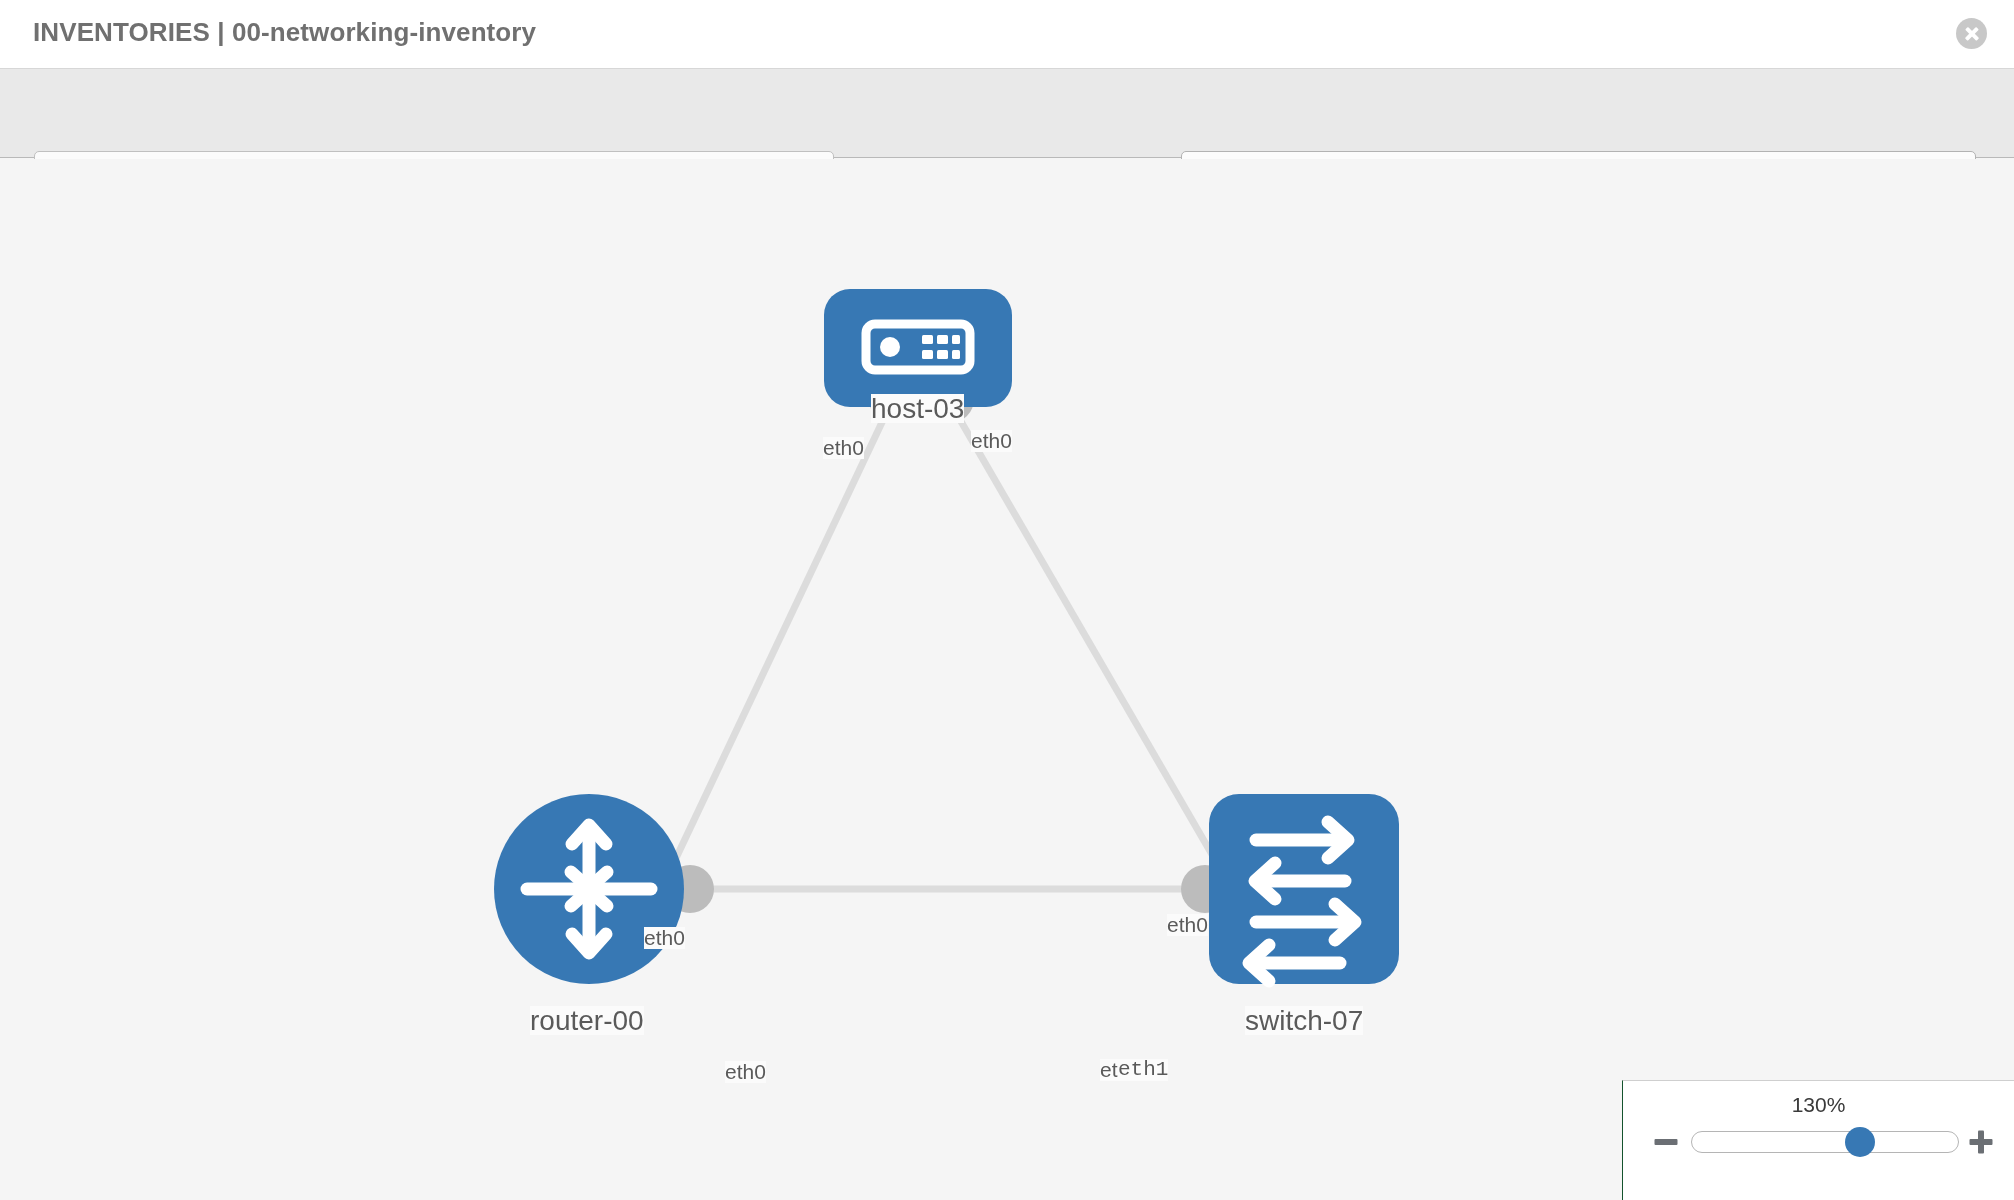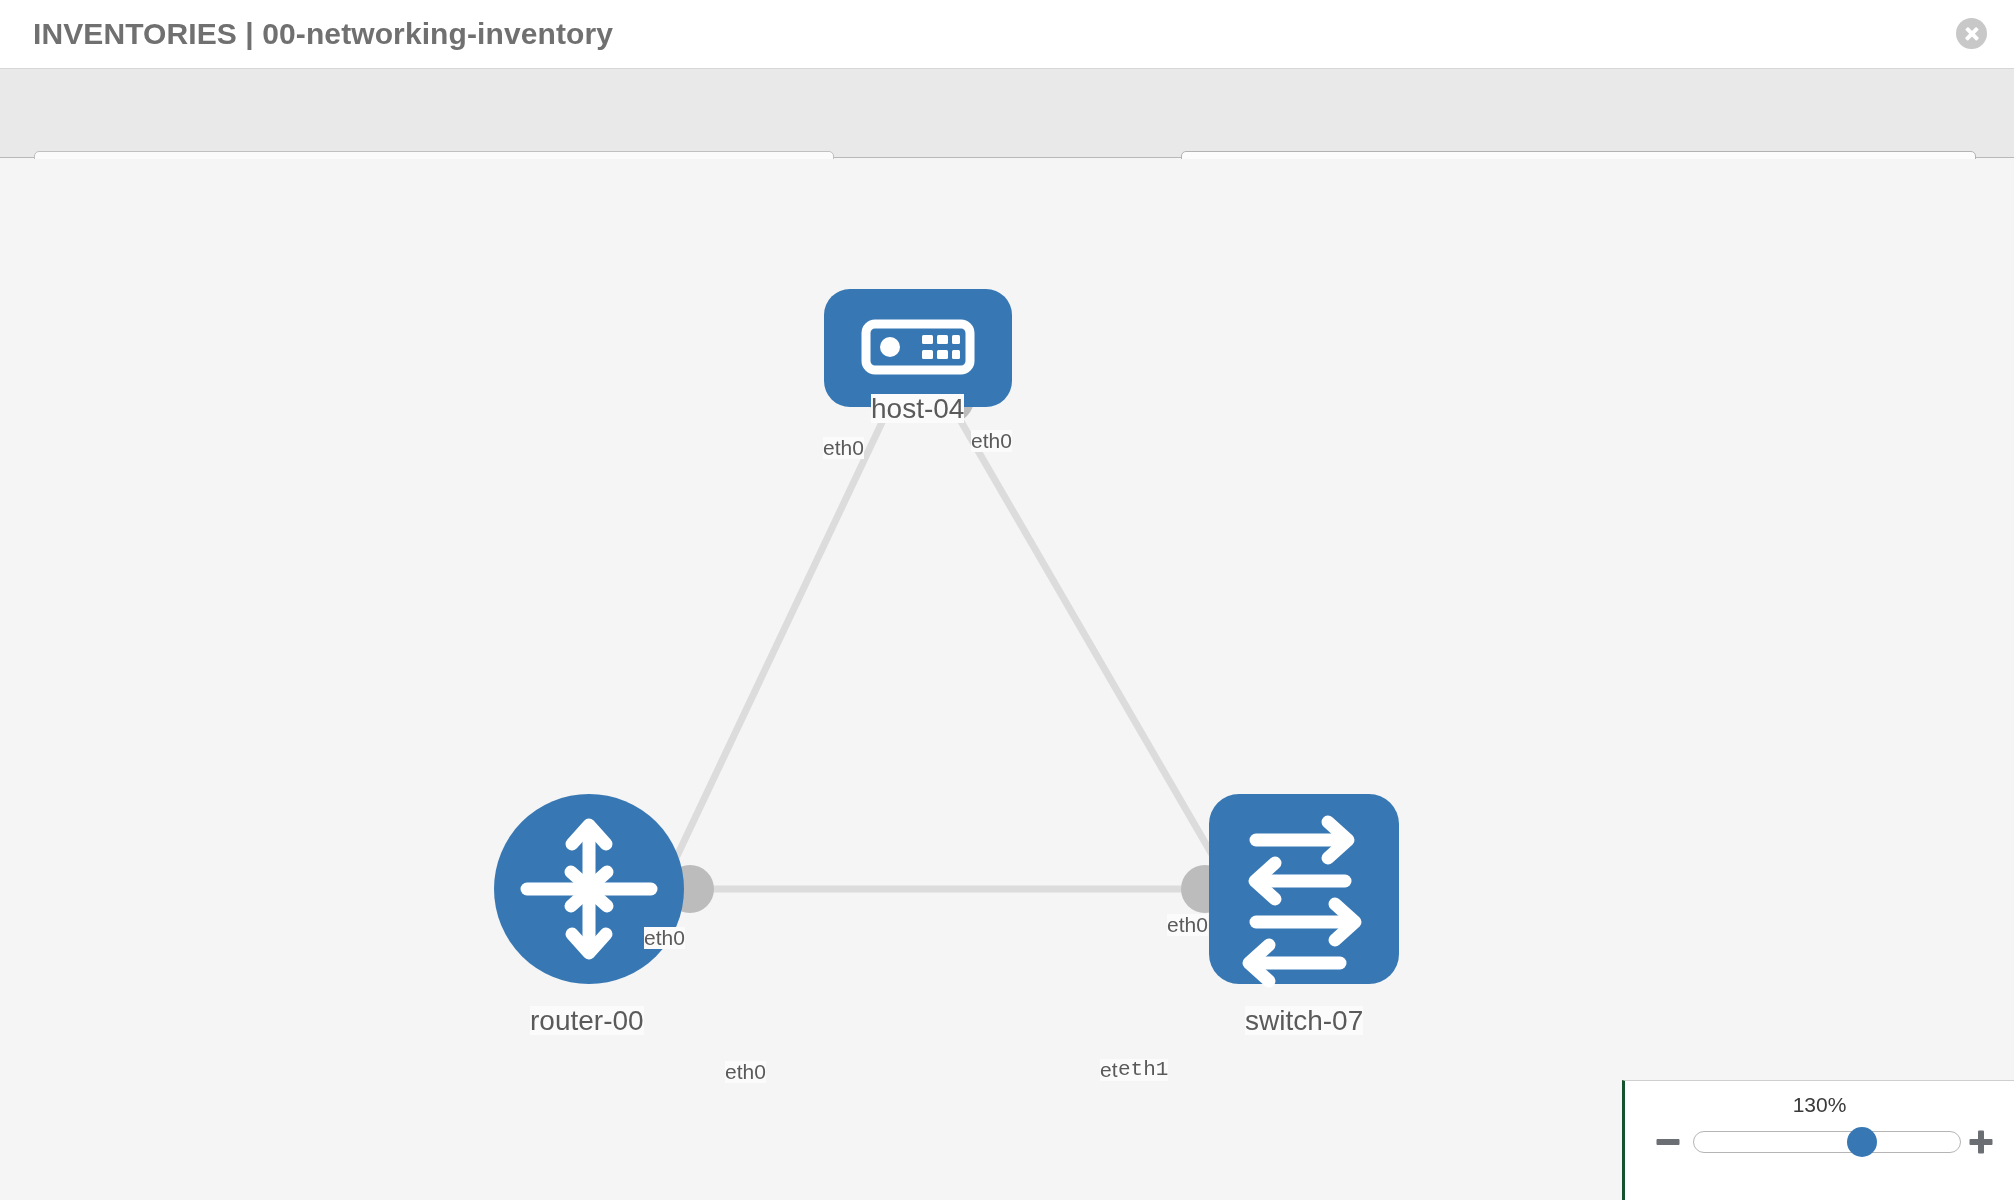--- a/index.html
+++ b/index.html
@@ -12,21 +12,21 @@
   #app { position: relative; width: 2014px; height: 1200px; background: #f5f5f5; }
 
   
   .header {
     position: absolute; top: 0; left: 0; width: 2014px; height: 69px;
     background: #ffffff;
     border-bottom: 1px solid #d7d7d7;
   }
   .header-title {
     position: absolute; left: 33px; top: 17px;
-    font-size: 30px; font-weight: bold; color: #707070;
+    font-size: 26px; font-weight: bold; color: #707070;
     letter-spacing: 0.1px; white-space: nowrap;
   }
   .close-btn {
     position: absolute; right: 27px; top: 18px;
     width: 31px; height: 31px; border-radius: 50%;
     background: #c8c8c8; cursor: pointer;
   }
   .close-btn::before, .close-btn::after {
     content: ""; position: absolute; left: 50%; top: 50%;
     width: 16px; height: 4.4px; background: #ffffff; border-radius: 1px;
@@ -97,21 +97,21 @@
   }
   .name-label { font-size: 28px; }
   .iface-label { font-size: 21px; margin-top: 32px; }
 
   
   .zoom-panel {
     position: absolute; right: 0; bottom: 0;
     width: 392px; height: 120px;
     background: #ffffff;
     border-top: 1px solid #cfcfcf;
-    border-left: 3px solid #14532d;
+    border-left: 1px solid #14532d;
   }
   .zoom-pct {
     position: absolute; top: 12px; left: 0; width: 100%;
     text-align: center; font-size: 21px; color: #3a3a3a;
   }
   .zoom-minus, .zoom-plus {
     position: absolute; top: 48px; cursor: pointer;
     width: 26px; height: 26px;
   }
   .zoom-minus { left: 30px; }
@@ -242,21 +242,21 @@
 
           <line x1="1340" y1="804" x2="1252" y2="804"></line>
           <polyline points="1269,786 1249,804 1269,822"></polyline>
         </g>
       </g>
     </svg>
 
     <div class="node-label iface-label" style="left:823px; top:246px;">eth0</div>
     <div class="node-label iface-label" style="left:971px; top:239px;">eth0</div>
 
-    <div class="node-label name-label" style="left:871px; top:235px;">host-04</div>
+    <div class="node-label name-label" style="left:871px; top:235px;">host-03</div>
 
     <div class="node-label iface-label" style="left:644px; top:736px;">eth0</div>
     <div class="node-label iface-label" style="left:1167px; top:723px;">eth0</div>
 
     <div class="node-label iface-label" style="left:725px; top:870px;">eth0</div>
     <div class="node-label iface-label" style="left:1100px; top:868px;">eth0</div>
     <div class="node-label iface-label" style="left:1118px; top:868px;font-family:Liberation Mono, monospace;">eth1</div>
 
     <div class="node-label name-label" style="left:530px; top:847px;text-align:right;">router-00</div>
     <div class="node-label name-label" style="left:1245px; top:847px;">switch-07</div>

